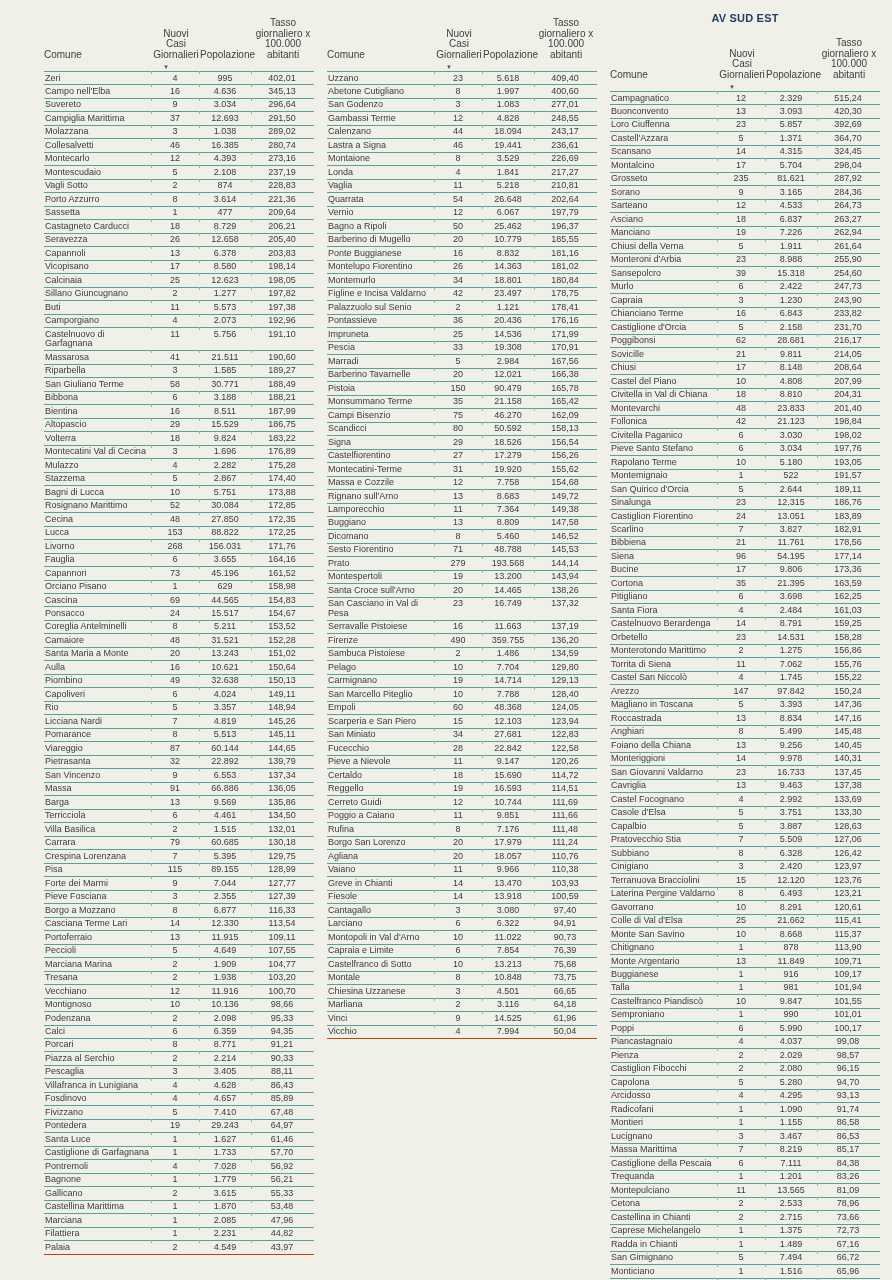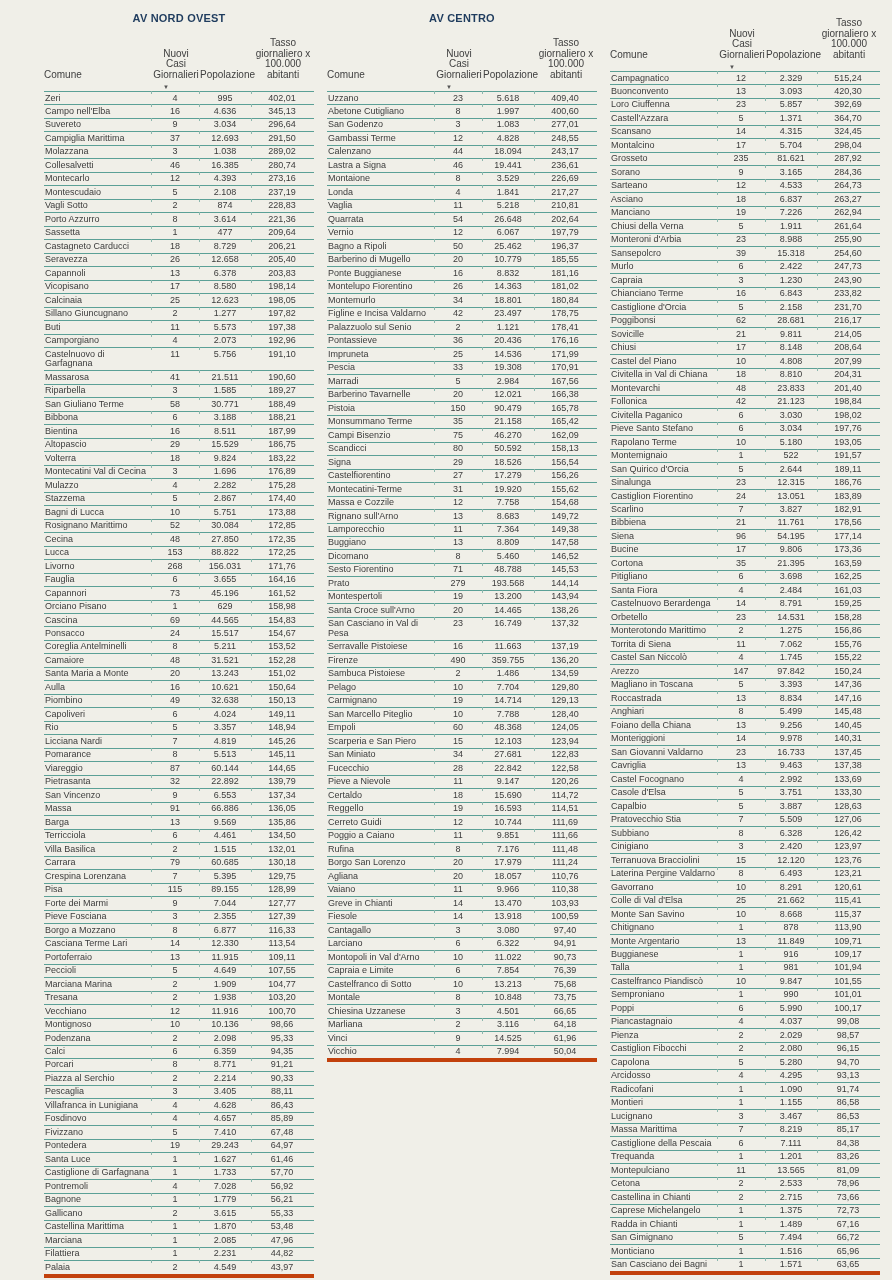--- a/index.html
+++ b/index.html
@@ -42,21 +42,21 @@
   .th.c0{text-align:left;}
   .sort{
     font-size:6px;
     color:#555;
     text-align:center;
     height:8px;
     line-height:8px;
     transform:translateX(-13px);
     cursor:pointer;
   }
-  .tbody{border-bottom:4px solid #c2410c;}
+  .tbody{border-bottom:1px solid #c2410c;}
   .row{
     display:grid;
     grid-template-columns:108px 48px 52px 62px;
     border-top:1px solid #5ba096;
   }
   .cell{
     position:relative;
     font-size:9px;
     line-height:9.6px;
     padding:1.5px 2px 1.4px 0;
@@ -71,21 +71,20 @@
     width:1px;height:3px;
     background:#8bb7ad;
   }
 </style>
 </head>
 <body>
 
 <div class="board">
 
   <section class="av-table">
-    <div class="av-title">AV NORD OVEST</div>
     <div class="thead">
       <div class="th c0">Comune</div>
       <div class="th">Nuovi Casi Giornalieri</div>
       <div class="th">Popolazione</div>
       <div class="th">Tasso giornaliero x 100.000 abitanti</div>
     </div>
     <div class="sort">▼</div>
     <div class="tbody">
         <div class="row">
           <div class="cell c0">Zeri</div>
@@ -601,473 +600,473 @@
           <div class="cell c0">Filattiera</div>
           <div class="cell c1">1</div>
           <div class="cell c2">2.231</div>
           <div class="cell c3">44,82</div>
         </div>
         <div class="row">
           <div class="cell c0">Palaia</div>
           <div class="cell c1">2</div>
           <div class="cell c2">4.549</div>
           <div class="cell c3">43,97</div>
-        </div>
-      </div>
-  </section>
-
-  <section class="av-table">
-    <div class="av-title">AV CENTRO</div>
-    <div class="thead">
-      <div class="th c0">Comune</div>
-      <div class="th">Nuovi Casi Giornalieri</div>
-      <div class="th">Popolazione</div>
-      <div class="th">Tasso giornaliero x 100.000 abitanti</div>
-    </div>
-    <div class="sort">▼</div>
-    <div class="tbody">
-        <div class="row">
-          <div class="cell c0">Uzzano</div>
-          <div class="cell c1">23</div>
-          <div class="cell c2">5.618</div>
-          <div class="cell c3">409,40</div>
-        </div>
-        <div class="row">
-          <div class="cell c0">Abetone Cutigliano</div>
-          <div class="cell c1">8</div>
-          <div class="cell c2">1.997</div>
-          <div class="cell c3">400,60</div>
-        </div>
-        <div class="row">
-          <div class="cell c0">San Godenzo</div>
-          <div class="cell c1">3</div>
-          <div class="cell c2">1.083</div>
-          <div class="cell c3">277,01</div>
-        </div>
-        <div class="row">
-          <div class="cell c0">Gambassi Terme</div>
-          <div class="cell c1">12</div>
-          <div class="cell c2">4.828</div>
-          <div class="cell c3">248,55</div>
-        </div>
-        <div class="row">
-          <div class="cell c0">Calenzano</div>
-          <div class="cell c1">44</div>
-          <div class="cell c2">18.094</div>
-          <div class="cell c3">243,17</div>
-        </div>
-        <div class="row">
-          <div class="cell c0">Lastra a Signa</div>
-          <div class="cell c1">46</div>
-          <div class="cell c2">19.441</div>
-          <div class="cell c3">236,61</div>
-        </div>
-        <div class="row">
-          <div class="cell c0">Montaione</div>
-          <div class="cell c1">8</div>
-          <div class="cell c2">3.529</div>
-          <div class="cell c3">226,69</div>
-        </div>
-        <div class="row">
-          <div class="cell c0">Londa</div>
-          <div class="cell c1">4</div>
-          <div class="cell c2">1.841</div>
-          <div class="cell c3">217,27</div>
-        </div>
-        <div class="row">
-          <div class="cell c0">Vaglia</div>
-          <div class="cell c1">11</div>
-          <div class="cell c2">5.218</div>
-          <div class="cell c3">210,81</div>
-        </div>
-        <div class="row">
-          <div class="cell c0">Quarrata</div>
-          <div class="cell c1">54</div>
-          <div class="cell c2">26.648</div>
-          <div class="cell c3">202,64</div>
-        </div>
-        <div class="row">
-          <div class="cell c0">Vernio</div>
-          <div class="cell c1">12</div>
-          <div class="cell c2">6.067</div>
-          <div class="cell c3">197,79</div>
-        </div>
-        <div class="row">
-          <div class="cell c0">Bagno a Ripoli</div>
-          <div class="cell c1">50</div>
-          <div class="cell c2">25.462</div>
-          <div class="cell c3">196,37</div>
-        </div>
-        <div class="row">
-          <div class="cell c0">Barberino di Mugello</div>
-          <div class="cell c1">20</div>
-          <div class="cell c2">10.779</div>
-          <div class="cell c3">185,55</div>
-        </div>
-        <div class="row">
-          <div class="cell c0">Ponte Buggianese</div>
-          <div class="cell c1">16</div>
-          <div class="cell c2">8.832</div>
-          <div class="cell c3">181,16</div>
-        </div>
-        <div class="row">
-          <div class="cell c0">Montelupo Fiorentino</div>
-          <div class="cell c1">26</div>
-          <div class="cell c2">14.363</div>
-          <div class="cell c3">181,02</div>
-        </div>
-        <div class="row">
-          <div class="cell c0">Montemurlo</div>
-          <div class="cell c1">34</div>
-          <div class="cell c2">18.801</div>
-          <div class="cell c3">180,84</div>
-        </div>
-        <div class="row">
-          <div class="cell c0">Figline e Incisa Valdarno</div>
-          <div class="cell c1">42</div>
-          <div class="cell c2">23.497</div>
-          <div class="cell c3">178,75</div>
-        </div>
-        <div class="row">
-          <div class="cell c0">Palazzuolo sul Senio</div>
-          <div class="cell c1">2</div>
-          <div class="cell c2">1.121</div>
-          <div class="cell c3">178,41</div>
-        </div>
-        <div class="row">
-          <div class="cell c0">Pontassieve</div>
-          <div class="cell c1">36</div>
-          <div class="cell c2">20.436</div>
-          <div class="cell c3">176,16</div>
-        </div>
-        <div class="row">
-          <div class="cell c0">Impruneta</div>
-          <div class="cell c1">25</div>
-          <div class="cell c2">14.536</div>
-          <div class="cell c3">171,99</div>
-        </div>
-        <div class="row">
-          <div class="cell c0">Pescia</div>
-          <div class="cell c1">33</div>
-          <div class="cell c2">19.308</div>
-          <div class="cell c3">170,91</div>
-        </div>
-        <div class="row">
-          <div class="cell c0">Marradi</div>
-          <div class="cell c1">5</div>
-          <div class="cell c2">2.984</div>
-          <div class="cell c3">167,56</div>
-        </div>
-        <div class="row">
-          <div class="cell c0">Barberino Tavarnelle</div>
-          <div class="cell c1">20</div>
-          <div class="cell c2">12.021</div>
-          <div class="cell c3">166,38</div>
-        </div>
-        <div class="row">
-          <div class="cell c0">Pistoia</div>
-          <div class="cell c1">150</div>
-          <div class="cell c2">90.479</div>
-          <div class="cell c3">165,78</div>
-        </div>
-        <div class="row">
-          <div class="cell c0">Monsummano Terme</div>
-          <div class="cell c1">35</div>
-          <div class="cell c2">21.158</div>
-          <div class="cell c3">165,42</div>
-        </div>
-        <div class="row">
-          <div class="cell c0">Campi Bisenzio</div>
-          <div class="cell c1">75</div>
-          <div class="cell c2">46.270</div>
-          <div class="cell c3">162,09</div>
-        </div>
-        <div class="row">
-          <div class="cell c0">Scandicci</div>
-          <div class="cell c1">80</div>
-          <div class="cell c2">50.592</div>
-          <div class="cell c3">158,13</div>
-        </div>
-        <div class="row">
-          <div class="cell c0">Signa</div>
-          <div class="cell c1">29</div>
-          <div class="cell c2">18.526</div>
-          <div class="cell c3">156,54</div>
-        </div>
-        <div class="row">
-          <div class="cell c0">Castelfiorentino</div>
-          <div class="cell c1">27</div>
-          <div class="cell c2">17.279</div>
-          <div class="cell c3">156,26</div>
-        </div>
-        <div class="row">
-          <div class="cell c0">Montecatini-Terme</div>
-          <div class="cell c1">31</div>
-          <div class="cell c2">19.920</div>
-          <div class="cell c3">155,62</div>
-        </div>
-        <div class="row">
-          <div class="cell c0">Massa e Cozzile</div>
-          <div class="cell c1">12</div>
-          <div class="cell c2">7.758</div>
-          <div class="cell c3">154,68</div>
-        </div>
-        <div class="row">
-          <div class="cell c0">Rignano sull'Arno</div>
-          <div class="cell c1">13</div>
-          <div class="cell c2">8.683</div>
-          <div class="cell c3">149,72</div>
-        </div>
-        <div class="row">
-          <div class="cell c0">Lamporecchio</div>
-          <div class="cell c1">11</div>
-          <div class="cell c2">7.364</div>
-          <div class="cell c3">149,38</div>
-        </div>
-        <div class="row">
-          <div class="cell c0">Buggiano</div>
-          <div class="cell c1">13</div>
-          <div class="cell c2">8.809</div>
-          <div class="cell c3">147,58</div>
-        </div>
-        <div class="row">
-          <div class="cell c0">Dicomano</div>
-          <div class="cell c1">8</div>
-          <div class="cell c2">5.460</div>
-          <div class="cell c3">146,52</div>
-        </div>
-        <div class="row">
-          <div class="cell c0">Sesto Fiorentino</div>
-          <div class="cell c1">71</div>
-          <div class="cell c2">48.788</div>
-          <div class="cell c3">145,53</div>
-        </div>
-        <div class="row">
-          <div class="cell c0">Prato</div>
-          <div class="cell c1">279</div>
-          <div class="cell c2">193.568</div>
-          <div class="cell c3">144,14</div>
-        </div>
-        <div class="row">
-          <div class="cell c0">Montespertoli</div>
-          <div class="cell c1">19</div>
-          <div class="cell c2">13.200</div>
-          <div class="cell c3">143,94</div>
-        </div>
-        <div class="row">
-          <div class="cell c0">Santa Croce sull'Arno</div>
-          <div class="cell c1">20</div>
-          <div class="cell c2">14.465</div>
-          <div class="cell c3">138,26</div>
-        </div>
-        <div class="row">
-          <div class="cell c0">San Casciano in Val di Pesa</div>
-          <div class="cell c1">23</div>
-          <div class="cell c2">16.749</div>
-          <div class="cell c3">137,32</div>
-        </div>
-        <div class="row">
-          <div class="cell c0">Serravalle Pistoiese</div>
-          <div class="cell c1">16</div>
-          <div class="cell c2">11.663</div>
-          <div class="cell c3">137,19</div>
-        </div>
-        <div class="row">
-          <div class="cell c0">Firenze</div>
-          <div class="cell c1">490</div>
-          <div class="cell c2">359.755</div>
-          <div class="cell c3">136,20</div>
-        </div>
-        <div class="row">
-          <div class="cell c0">Sambuca Pistoiese</div>
-          <div class="cell c1">2</div>
-          <div class="cell c2">1.486</div>
-          <div class="cell c3">134,59</div>
-        </div>
-        <div class="row">
-          <div class="cell c0">Pelago</div>
-          <div class="cell c1">10</div>
-          <div class="cell c2">7.704</div>
-          <div class="cell c3">129,80</div>
-        </div>
-        <div class="row">
-          <div class="cell c0">Carmignano</div>
-          <div class="cell c1">19</div>
-          <div class="cell c2">14.714</div>
-          <div class="cell c3">129,13</div>
-        </div>
-        <div class="row">
-          <div class="cell c0">San Marcello Piteglio</div>
-          <div class="cell c1">10</div>
-          <div class="cell c2">7.788</div>
-          <div class="cell c3">128,40</div>
-        </div>
-        <div class="row">
-          <div class="cell c0">Empoli</div>
-          <div class="cell c1">60</div>
-          <div class="cell c2">48.368</div>
-          <div class="cell c3">124,05</div>
-        </div>
-        <div class="row">
-          <div class="cell c0">Scarperia e San Piero</div>
-          <div class="cell c1">15</div>
-          <div class="cell c2">12.103</div>
-          <div class="cell c3">123,94</div>
-        </div>
-        <div class="row">
-          <div class="cell c0">San Miniato</div>
-          <div class="cell c1">34</div>
-          <div class="cell c2">27.681</div>
-          <div class="cell c3">122,83</div>
-        </div>
-        <div class="row">
-          <div class="cell c0">Fucecchio</div>
-          <div class="cell c1">28</div>
-          <div class="cell c2">22.842</div>
-          <div class="cell c3">122,58</div>
-        </div>
-        <div class="row">
-          <div class="cell c0">Pieve a Nievole</div>
-          <div class="cell c1">11</div>
-          <div class="cell c2">9.147</div>
-          <div class="cell c3">120,26</div>
-        </div>
-        <div class="row">
-          <div class="cell c0">Certaldo</div>
-          <div class="cell c1">18</div>
-          <div class="cell c2">15.690</div>
-          <div class="cell c3">114,72</div>
-        </div>
-        <div class="row">
-          <div class="cell c0">Reggello</div>
-          <div class="cell c1">19</div>
-          <div class="cell c2">16.593</div>
-          <div class="cell c3">114,51</div>
-        </div>
-        <div class="row">
-          <div class="cell c0">Cerreto Guidi</div>
-          <div class="cell c1">12</div>
-          <div class="cell c2">10.744</div>
-          <div class="cell c3">111,69</div>
-        </div>
-        <div class="row">
-          <div class="cell c0">Poggio a Caiano</div>
-          <div class="cell c1">11</div>
-          <div class="cell c2">9.851</div>
-          <div class="cell c3">111,66</div>
-        </div>
-        <div class="row">
-          <div class="cell c0">Rufina</div>
-          <div class="cell c1">8</div>
-          <div class="cell c2">7.176</div>
-          <div class="cell c3">111,48</div>
-        </div>
-        <div class="row">
-          <div class="cell c0">Borgo San Lorenzo</div>
-          <div class="cell c1">20</div>
-          <div class="cell c2">17.979</div>
-          <div class="cell c3">111,24</div>
-        </div>
-        <div class="row">
-          <div class="cell c0">Agliana</div>
-          <div class="cell c1">20</div>
-          <div class="cell c2">18.057</div>
-          <div class="cell c3">110,76</div>
-        </div>
-        <div class="row">
-          <div class="cell c0">Vaiano</div>
-          <div class="cell c1">11</div>
-          <div class="cell c2">9.966</div>
-          <div class="cell c3">110,38</div>
-        </div>
-        <div class="row">
-          <div class="cell c0">Greve in Chianti</div>
-          <div class="cell c1">14</div>
-          <div class="cell c2">13.470</div>
-          <div class="cell c3">103,93</div>
-        </div>
-        <div class="row">
-          <div class="cell c0">Fiesole</div>
-          <div class="cell c1">14</div>
-          <div class="cell c2">13.918</div>
-          <div class="cell c3">100,59</div>
-        </div>
-        <div class="row">
-          <div class="cell c0">Cantagallo</div>
-          <div class="cell c1">3</div>
-          <div class="cell c2">3.080</div>
-          <div class="cell c3">97,40</div>
-        </div>
-        <div class="row">
-          <div class="cell c0">Larciano</div>
-          <div class="cell c1">6</div>
-          <div class="cell c2">6.322</div>
-          <div class="cell c3">94,91</div>
-        </div>
-        <div class="row">
-          <div class="cell c0">Montopoli in Val d'Arno</div>
-          <div class="cell c1">10</div>
-          <div class="cell c2">11.022</div>
-          <div class="cell c3">90,73</div>
-        </div>
-        <div class="row">
-          <div class="cell c0">Capraia e Limite</div>
-          <div class="cell c1">6</div>
-          <div class="cell c2">7.854</div>
-          <div class="cell c3">76,39</div>
-        </div>
-        <div class="row">
-          <div class="cell c0">Castelfranco di Sotto</div>
-          <div class="cell c1">10</div>
-          <div class="cell c2">13.213</div>
-          <div class="cell c3">75,68</div>
-        </div>
-        <div class="row">
-          <div class="cell c0">Montale</div>
-          <div class="cell c1">8</div>
-          <div class="cell c2">10.848</div>
-          <div class="cell c3">73,75</div>
-        </div>
-        <div class="row">
-          <div class="cell c0">Chiesina Uzzanese</div>
-          <div class="cell c1">3</div>
-          <div class="cell c2">4.501</div>
-          <div class="cell c3">66,65</div>
-        </div>
-        <div class="row">
-          <div class="cell c0">Marliana</div>
-          <div class="cell c1">2</div>
-          <div class="cell c2">3.116</div>
-          <div class="cell c3">64,18</div>
-        </div>
-        <div class="row">
-          <div class="cell c0">Vinci</div>
-          <div class="cell c1">9</div>
-          <div class="cell c2">14.525</div>
-          <div class="cell c3">61,96</div>
-        </div>
-        <div class="row">
-          <div class="cell c0">Vicchio</div>
-          <div class="cell c1">4</div>
-          <div class="cell c2">7.994</div>
-          <div class="cell c3">50,04</div>
         </div>
       </div>
   </section>
 
   <section class="av-table">
     <div class="thead">
       <div class="th c0">Comune</div>
       <div class="th">Nuovi Casi Giornalieri</div>
       <div class="th">Popolazione</div>
       <div class="th">Tasso giornaliero x 100.000 abitanti</div>
     </div>
     <div class="sort">▼</div>
     <div class="tbody">
         <div class="row">
+          <div class="cell c0">Uzzano</div>
+          <div class="cell c1">23</div>
+          <div class="cell c2">5.618</div>
+          <div class="cell c3">409,40</div>
+        </div>
+        <div class="row">
+          <div class="cell c0">Abetone Cutigliano</div>
+          <div class="cell c1">8</div>
+          <div class="cell c2">1.997</div>
+          <div class="cell c3">400,60</div>
+        </div>
+        <div class="row">
+          <div class="cell c0">San Godenzo</div>
+          <div class="cell c1">3</div>
+          <div class="cell c2">1.083</div>
+          <div class="cell c3">277,01</div>
+        </div>
+        <div class="row">
+          <div class="cell c0">Gambassi Terme</div>
+          <div class="cell c1">12</div>
+          <div class="cell c2">4.828</div>
+          <div class="cell c3">248,55</div>
+        </div>
+        <div class="row">
+          <div class="cell c0">Calenzano</div>
+          <div class="cell c1">44</div>
+          <div class="cell c2">18.094</div>
+          <div class="cell c3">243,17</div>
+        </div>
+        <div class="row">
+          <div class="cell c0">Lastra a Signa</div>
+          <div class="cell c1">46</div>
+          <div class="cell c2">19.441</div>
+          <div class="cell c3">236,61</div>
+        </div>
+        <div class="row">
+          <div class="cell c0">Montaione</div>
+          <div class="cell c1">8</div>
+          <div class="cell c2">3.529</div>
+          <div class="cell c3">226,69</div>
+        </div>
+        <div class="row">
+          <div class="cell c0">Londa</div>
+          <div class="cell c1">4</div>
+          <div class="cell c2">1.841</div>
+          <div class="cell c3">217,27</div>
+        </div>
+        <div class="row">
+          <div class="cell c0">Vaglia</div>
+          <div class="cell c1">11</div>
+          <div class="cell c2">5.218</div>
+          <div class="cell c3">210,81</div>
+        </div>
+        <div class="row">
+          <div class="cell c0">Quarrata</div>
+          <div class="cell c1">54</div>
+          <div class="cell c2">26.648</div>
+          <div class="cell c3">202,64</div>
+        </div>
+        <div class="row">
+          <div class="cell c0">Vernio</div>
+          <div class="cell c1">12</div>
+          <div class="cell c2">6.067</div>
+          <div class="cell c3">197,79</div>
+        </div>
+        <div class="row">
+          <div class="cell c0">Bagno a Ripoli</div>
+          <div class="cell c1">50</div>
+          <div class="cell c2">25.462</div>
+          <div class="cell c3">196,37</div>
+        </div>
+        <div class="row">
+          <div class="cell c0">Barberino di Mugello</div>
+          <div class="cell c1">20</div>
+          <div class="cell c2">10.779</div>
+          <div class="cell c3">185,55</div>
+        </div>
+        <div class="row">
+          <div class="cell c0">Ponte Buggianese</div>
+          <div class="cell c1">16</div>
+          <div class="cell c2">8.832</div>
+          <div class="cell c3">181,16</div>
+        </div>
+        <div class="row">
+          <div class="cell c0">Montelupo Fiorentino</div>
+          <div class="cell c1">26</div>
+          <div class="cell c2">14.363</div>
+          <div class="cell c3">181,02</div>
+        </div>
+        <div class="row">
+          <div class="cell c0">Montemurlo</div>
+          <div class="cell c1">34</div>
+          <div class="cell c2">18.801</div>
+          <div class="cell c3">180,84</div>
+        </div>
+        <div class="row">
+          <div class="cell c0">Figline e Incisa Valdarno</div>
+          <div class="cell c1">42</div>
+          <div class="cell c2">23.497</div>
+          <div class="cell c3">178,75</div>
+        </div>
+        <div class="row">
+          <div class="cell c0">Palazzuolo sul Senio</div>
+          <div class="cell c1">2</div>
+          <div class="cell c2">1.121</div>
+          <div class="cell c3">178,41</div>
+        </div>
+        <div class="row">
+          <div class="cell c0">Pontassieve</div>
+          <div class="cell c1">36</div>
+          <div class="cell c2">20.436</div>
+          <div class="cell c3">176,16</div>
+        </div>
+        <div class="row">
+          <div class="cell c0">Impruneta</div>
+          <div class="cell c1">25</div>
+          <div class="cell c2">14.536</div>
+          <div class="cell c3">171,99</div>
+        </div>
+        <div class="row">
+          <div class="cell c0">Pescia</div>
+          <div class="cell c1">33</div>
+          <div class="cell c2">19.308</div>
+          <div class="cell c3">170,91</div>
+        </div>
+        <div class="row">
+          <div class="cell c0">Marradi</div>
+          <div class="cell c1">5</div>
+          <div class="cell c2">2.984</div>
+          <div class="cell c3">167,56</div>
+        </div>
+        <div class="row">
+          <div class="cell c0">Barberino Tavarnelle</div>
+          <div class="cell c1">20</div>
+          <div class="cell c2">12.021</div>
+          <div class="cell c3">166,38</div>
+        </div>
+        <div class="row">
+          <div class="cell c0">Pistoia</div>
+          <div class="cell c1">150</div>
+          <div class="cell c2">90.479</div>
+          <div class="cell c3">165,78</div>
+        </div>
+        <div class="row">
+          <div class="cell c0">Monsummano Terme</div>
+          <div class="cell c1">35</div>
+          <div class="cell c2">21.158</div>
+          <div class="cell c3">165,42</div>
+        </div>
+        <div class="row">
+          <div class="cell c0">Campi Bisenzio</div>
+          <div class="cell c1">75</div>
+          <div class="cell c2">46.270</div>
+          <div class="cell c3">162,09</div>
+        </div>
+        <div class="row">
+          <div class="cell c0">Scandicci</div>
+          <div class="cell c1">80</div>
+          <div class="cell c2">50.592</div>
+          <div class="cell c3">158,13</div>
+        </div>
+        <div class="row">
+          <div class="cell c0">Signa</div>
+          <div class="cell c1">29</div>
+          <div class="cell c2">18.526</div>
+          <div class="cell c3">156,54</div>
+        </div>
+        <div class="row">
+          <div class="cell c0">Castelfiorentino</div>
+          <div class="cell c1">27</div>
+          <div class="cell c2">17.279</div>
+          <div class="cell c3">156,26</div>
+        </div>
+        <div class="row">
+          <div class="cell c0">Montecatini-Terme</div>
+          <div class="cell c1">31</div>
+          <div class="cell c2">19.920</div>
+          <div class="cell c3">155,62</div>
+        </div>
+        <div class="row">
+          <div class="cell c0">Massa e Cozzile</div>
+          <div class="cell c1">12</div>
+          <div class="cell c2">7.758</div>
+          <div class="cell c3">154,68</div>
+        </div>
+        <div class="row">
+          <div class="cell c0">Rignano sull'Arno</div>
+          <div class="cell c1">13</div>
+          <div class="cell c2">8.683</div>
+          <div class="cell c3">149,72</div>
+        </div>
+        <div class="row">
+          <div class="cell c0">Lamporecchio</div>
+          <div class="cell c1">11</div>
+          <div class="cell c2">7.364</div>
+          <div class="cell c3">149,38</div>
+        </div>
+        <div class="row">
+          <div class="cell c0">Buggiano</div>
+          <div class="cell c1">13</div>
+          <div class="cell c2">8.809</div>
+          <div class="cell c3">147,58</div>
+        </div>
+        <div class="row">
+          <div class="cell c0">Dicomano</div>
+          <div class="cell c1">8</div>
+          <div class="cell c2">5.460</div>
+          <div class="cell c3">146,52</div>
+        </div>
+        <div class="row">
+          <div class="cell c0">Sesto Fiorentino</div>
+          <div class="cell c1">71</div>
+          <div class="cell c2">48.788</div>
+          <div class="cell c3">145,53</div>
+        </div>
+        <div class="row">
+          <div class="cell c0">Prato</div>
+          <div class="cell c1">279</div>
+          <div class="cell c2">193.568</div>
+          <div class="cell c3">144,14</div>
+        </div>
+        <div class="row">
+          <div class="cell c0">Montespertoli</div>
+          <div class="cell c1">19</div>
+          <div class="cell c2">13.200</div>
+          <div class="cell c3">143,94</div>
+        </div>
+        <div class="row">
+          <div class="cell c0">Santa Croce sull'Arno</div>
+          <div class="cell c1">20</div>
+          <div class="cell c2">14.465</div>
+          <div class="cell c3">138,26</div>
+        </div>
+        <div class="row">
+          <div class="cell c0">San Casciano in Val di Pesa</div>
+          <div class="cell c1">23</div>
+          <div class="cell c2">16.749</div>
+          <div class="cell c3">137,32</div>
+        </div>
+        <div class="row">
+          <div class="cell c0">Serravalle Pistoiese</div>
+          <div class="cell c1">16</div>
+          <div class="cell c2">11.663</div>
+          <div class="cell c3">137,19</div>
+        </div>
+        <div class="row">
+          <div class="cell c0">Firenze</div>
+          <div class="cell c1">490</div>
+          <div class="cell c2">359.755</div>
+          <div class="cell c3">136,20</div>
+        </div>
+        <div class="row">
+          <div class="cell c0">Sambuca Pistoiese</div>
+          <div class="cell c1">2</div>
+          <div class="cell c2">1.486</div>
+          <div class="cell c3">134,59</div>
+        </div>
+        <div class="row">
+          <div class="cell c0">Pelago</div>
+          <div class="cell c1">10</div>
+          <div class="cell c2">7.704</div>
+          <div class="cell c3">129,80</div>
+        </div>
+        <div class="row">
+          <div class="cell c0">Carmignano</div>
+          <div class="cell c1">19</div>
+          <div class="cell c2">14.714</div>
+          <div class="cell c3">129,13</div>
+        </div>
+        <div class="row">
+          <div class="cell c0">San Marcello Piteglio</div>
+          <div class="cell c1">10</div>
+          <div class="cell c2">7.788</div>
+          <div class="cell c3">128,40</div>
+        </div>
+        <div class="row">
+          <div class="cell c0">Empoli</div>
+          <div class="cell c1">60</div>
+          <div class="cell c2">48.368</div>
+          <div class="cell c3">124,05</div>
+        </div>
+        <div class="row">
+          <div class="cell c0">Scarperia e San Piero</div>
+          <div class="cell c1">15</div>
+          <div class="cell c2">12.103</div>
+          <div class="cell c3">123,94</div>
+        </div>
+        <div class="row">
+          <div class="cell c0">San Miniato</div>
+          <div class="cell c1">34</div>
+          <div class="cell c2">27.681</div>
+          <div class="cell c3">122,83</div>
+        </div>
+        <div class="row">
+          <div class="cell c0">Fucecchio</div>
+          <div class="cell c1">28</div>
+          <div class="cell c2">22.842</div>
+          <div class="cell c3">122,58</div>
+        </div>
+        <div class="row">
+          <div class="cell c0">Pieve a Nievole</div>
+          <div class="cell c1">11</div>
+          <div class="cell c2">9.147</div>
+          <div class="cell c3">120,26</div>
+        </div>
+        <div class="row">
+          <div class="cell c0">Certaldo</div>
+          <div class="cell c1">18</div>
+          <div class="cell c2">15.690</div>
+          <div class="cell c3">114,72</div>
+        </div>
+        <div class="row">
+          <div class="cell c0">Reggello</div>
+          <div class="cell c1">19</div>
+          <div class="cell c2">16.593</div>
+          <div class="cell c3">114,51</div>
+        </div>
+        <div class="row">
+          <div class="cell c0">Cerreto Guidi</div>
+          <div class="cell c1">12</div>
+          <div class="cell c2">10.744</div>
+          <div class="cell c3">111,69</div>
+        </div>
+        <div class="row">
+          <div class="cell c0">Poggio a Caiano</div>
+          <div class="cell c1">11</div>
+          <div class="cell c2">9.851</div>
+          <div class="cell c3">111,66</div>
+        </div>
+        <div class="row">
+          <div class="cell c0">Rufina</div>
+          <div class="cell c1">8</div>
+          <div class="cell c2">7.176</div>
+          <div class="cell c3">111,48</div>
+        </div>
+        <div class="row">
+          <div class="cell c0">Borgo San Lorenzo</div>
+          <div class="cell c1">20</div>
+          <div class="cell c2">17.979</div>
+          <div class="cell c3">111,24</div>
+        </div>
+        <div class="row">
+          <div class="cell c0">Agliana</div>
+          <div class="cell c1">20</div>
+          <div class="cell c2">18.057</div>
+          <div class="cell c3">110,76</div>
+        </div>
+        <div class="row">
+          <div class="cell c0">Vaiano</div>
+          <div class="cell c1">11</div>
+          <div class="cell c2">9.966</div>
+          <div class="cell c3">110,38</div>
+        </div>
+        <div class="row">
+          <div class="cell c0">Greve in Chianti</div>
+          <div class="cell c1">14</div>
+          <div class="cell c2">13.470</div>
+          <div class="cell c3">103,93</div>
+        </div>
+        <div class="row">
+          <div class="cell c0">Fiesole</div>
+          <div class="cell c1">14</div>
+          <div class="cell c2">13.918</div>
+          <div class="cell c3">100,59</div>
+        </div>
+        <div class="row">
+          <div class="cell c0">Cantagallo</div>
+          <div class="cell c1">3</div>
+          <div class="cell c2">3.080</div>
+          <div class="cell c3">97,40</div>
+        </div>
+        <div class="row">
+          <div class="cell c0">Larciano</div>
+          <div class="cell c1">6</div>
+          <div class="cell c2">6.322</div>
+          <div class="cell c3">94,91</div>
+        </div>
+        <div class="row">
+          <div class="cell c0">Montopoli in Val d'Arno</div>
+          <div class="cell c1">10</div>
+          <div class="cell c2">11.022</div>
+          <div class="cell c3">90,73</div>
+        </div>
+        <div class="row">
+          <div class="cell c0">Capraia e Limite</div>
+          <div class="cell c1">6</div>
+          <div class="cell c2">7.854</div>
+          <div class="cell c3">76,39</div>
+        </div>
+        <div class="row">
+          <div class="cell c0">Castelfranco di Sotto</div>
+          <div class="cell c1">10</div>
+          <div class="cell c2">13.213</div>
+          <div class="cell c3">75,68</div>
+        </div>
+        <div class="row">
+          <div class="cell c0">Montale</div>
+          <div class="cell c1">8</div>
+          <div class="cell c2">10.848</div>
+          <div class="cell c3">73,75</div>
+        </div>
+        <div class="row">
+          <div class="cell c0">Chiesina Uzzanese</div>
+          <div class="cell c1">3</div>
+          <div class="cell c2">4.501</div>
+          <div class="cell c3">66,65</div>
+        </div>
+        <div class="row">
+          <div class="cell c0">Marliana</div>
+          <div class="cell c1">2</div>
+          <div class="cell c2">3.116</div>
+          <div class="cell c3">64,18</div>
+        </div>
+        <div class="row">
+          <div class="cell c0">Vinci</div>
+          <div class="cell c1">9</div>
+          <div class="cell c2">14.525</div>
+          <div class="cell c3">61,96</div>
+        </div>
+        <div class="row">
+          <div class="cell c0">Vicchio</div>
+          <div class="cell c1">4</div>
+          <div class="cell c2">7.994</div>
+          <div class="cell c3">50,04</div>
+        </div>
+      </div>
+  </section>
+
+  <section class="av-table">
+    <div class="av-title">AV SUD EST</div>
+    <div class="thead">
+      <div class="th c0">Comune</div>
+      <div class="th">Nuovi Casi Giornalieri</div>
+      <div class="th">Popolazione</div>
+      <div class="th">Tasso giornaliero x 100.000 abitanti</div>
+    </div>
+    <div class="sort">▼</div>
+    <div class="tbody">
+        <div class="row">
           <div class="cell c0">Campagnatico</div>
           <div class="cell c1">12</div>
           <div class="cell c2">2.329</div>
           <div class="cell c3">515,24</div>
         </div>
         <div class="row">
           <div class="cell c0">Buonconvento</div>
           <div class="cell c1">13</div>
           <div class="cell c2">3.093</div>
           <div class="cell c3">420,30</div>

